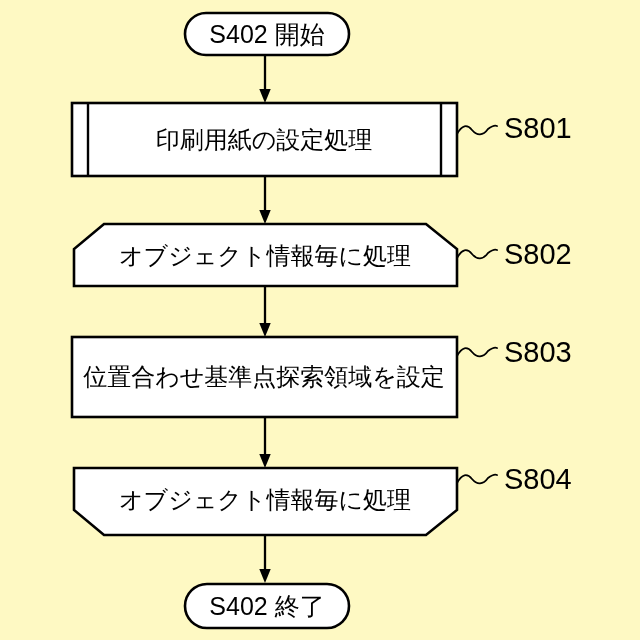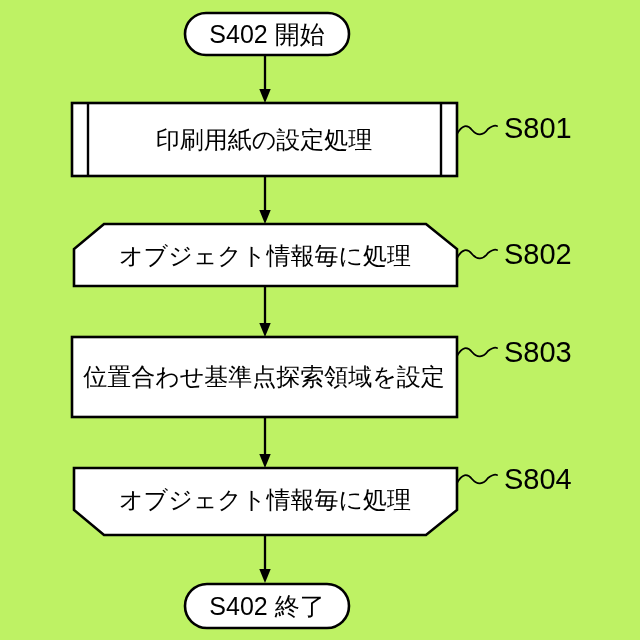--- a/index.html
+++ b/index.html
@@ -7,21 +7,21 @@
     padding: 0;
     width: 640px;
     height: 640px;
     background: #ffffff;
     font-family: "Liberation Sans", sans-serif;
   }
   .stage {
     position: relative;
     width: 640px;
     height: 640px;
-    background: #bef264;
+    background: #fef9c3;
     overflow: hidden;
   }
   svg { display: block; }
   .shape {
     fill: #ffffff;
     stroke: #000000;
     stroke-width: 2.6;
   }
   .innerline {
     stroke: #000000;

